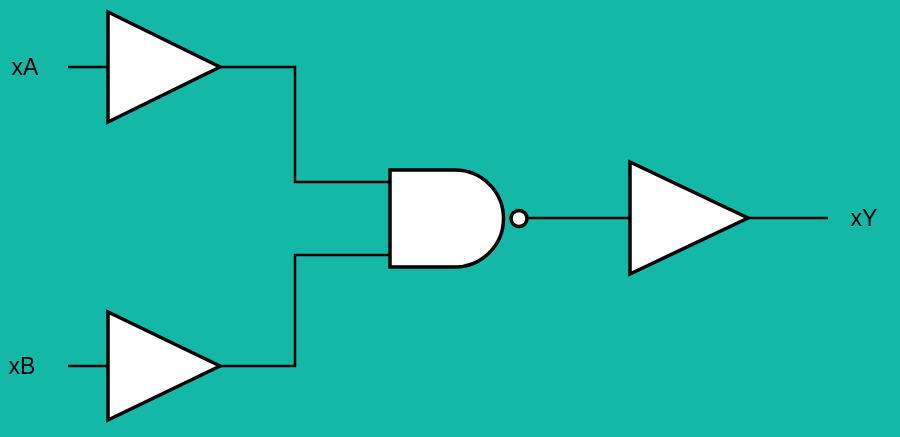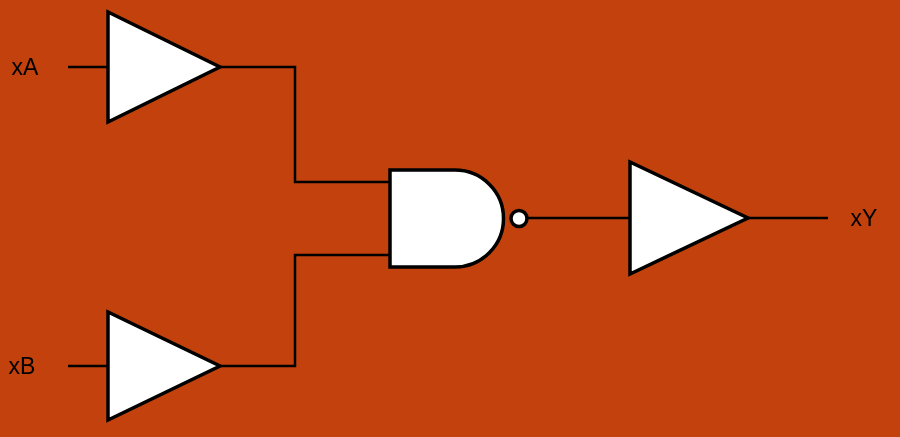--- a/index.html
+++ b/index.html
@@ -4,21 +4,21 @@
 <style>
   html, body {
     margin: 0;
     padding: 0;
     background: #ffffff;
   }
   .canvas {
     width: 900px;
     height: 437px;
     position: relative;
-    background: #c2410c;
+    background: #14b8a6;
     overflow: hidden;
   }
   svg {
     display: block;
   }
   text {
     font-family: "Liberation Sans", sans-serif;
     font-size: 23px;
     fill: #000000;
   }

